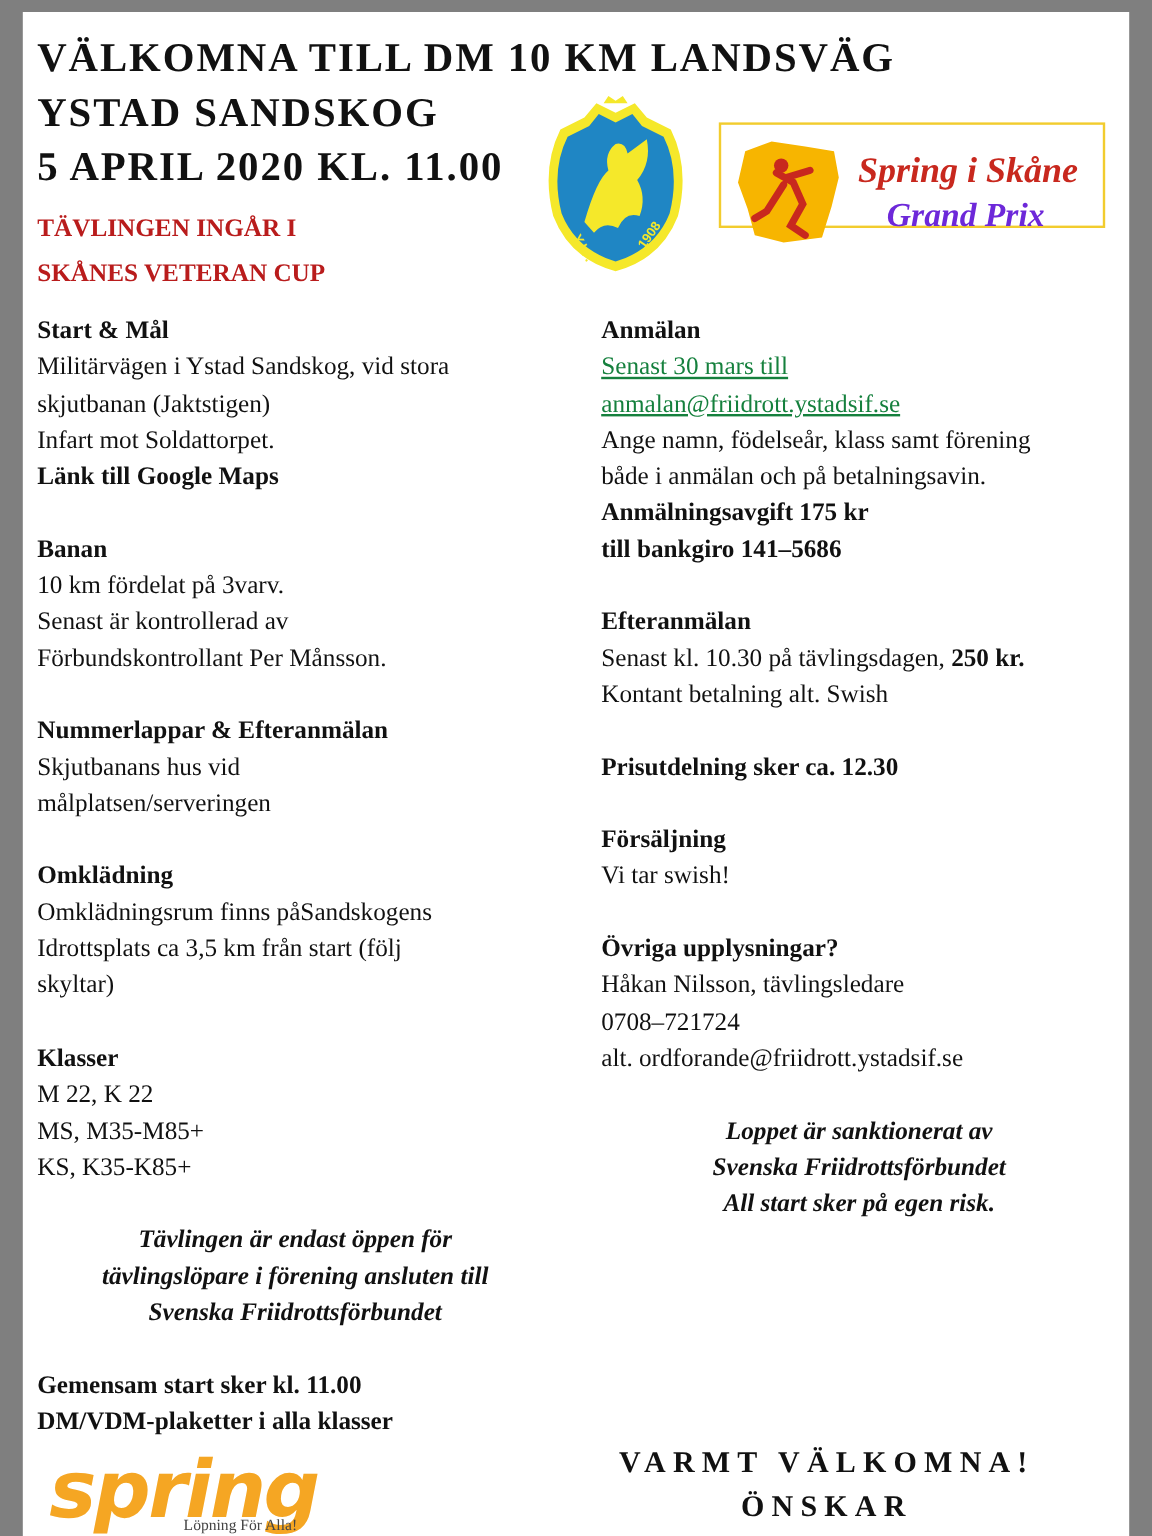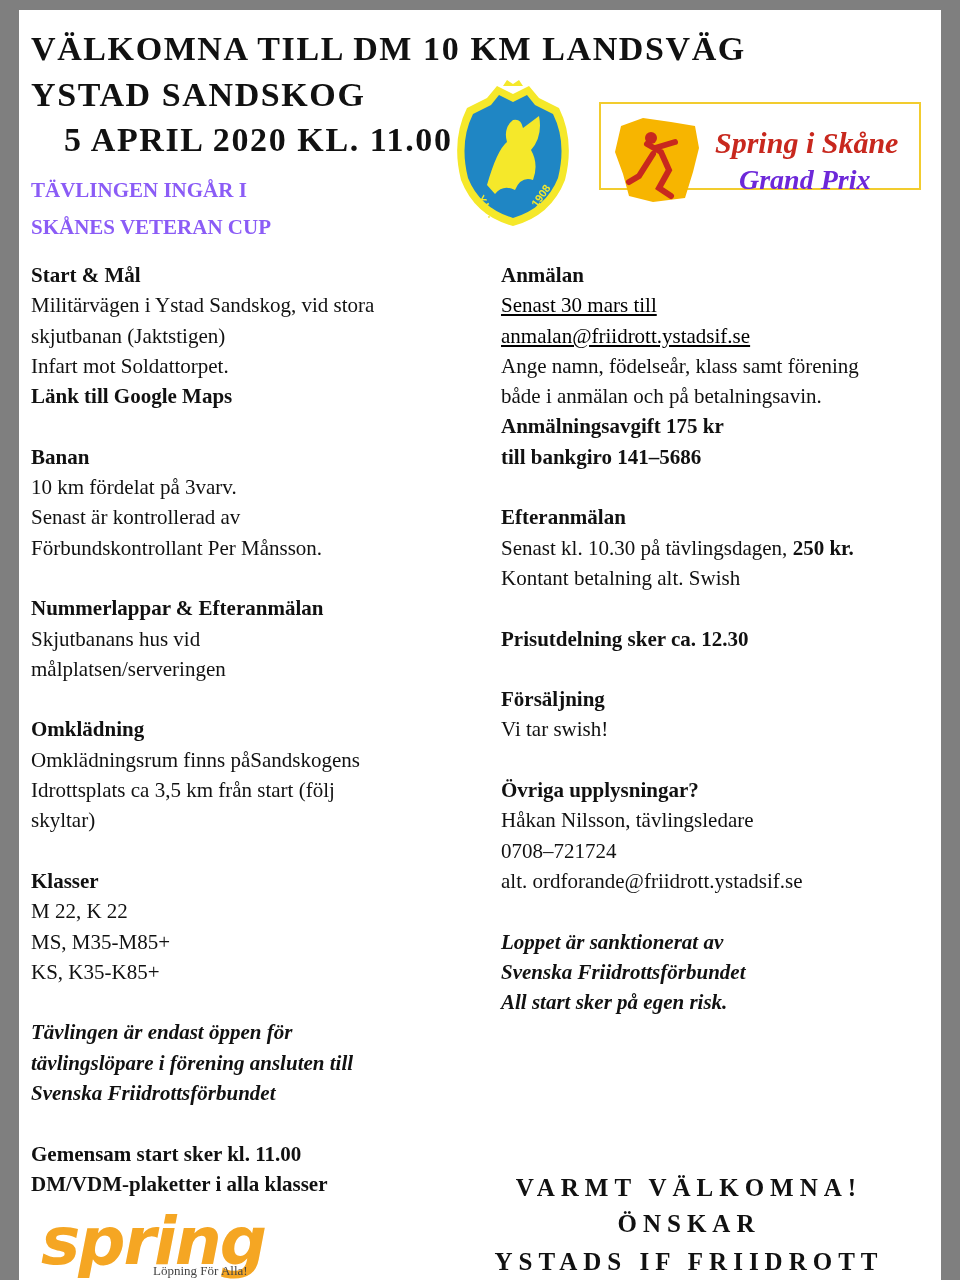--- a/index.html
+++ b/index.html
@@ -1,41 +1,41 @@
 <!DOCTYPE html>
 <html><head>
 <meta charset="utf-8">
 <style>
   html, body { margin:0; padding:0; }
   body { width:960px; height:1280px; background:#7f7f7f; position:relative; overflow:hidden; }
   .page { position:absolute; left:19px; top:10px; width:922px; height:1280px; background:#fff; }
   .title-line { position:absolute; left:12px; font-family:"Liberation Serif",serif; font-weight:bold; font-size:34px; letter-spacing:1.6px; color:#111; white-space:nowrap; }
-  .sub-line { position:absolute; left:12px; font-family:"Liberation Serif",serif; font-weight:bold; font-size:21px; color:#8b5cf6; white-space:nowrap; }
+  .sub-line { position:absolute; left:12px; font-family:"Liberation Serif",serif; font-weight:bold; font-size:21px; color:#b91c1c; white-space:nowrap; }
   .col { position:absolute; font-family:"Liberation Serif",serif; font-size:21px; line-height:30.3px; color:#111; }
   .col .line { white-space:nowrap; height:30.3px; }
   .b { font-weight:bold; }
-  .i { font-style:italic; font-weight:bold; }
+  .i { font-style:italic; font-weight:bold;text-align:center; }
   .blank { height:30.3px; }
-  a.link { color:#000000; text-decoration:underline; }
-  .closing { position:absolute; left:430px; width:480px; text-align:center; font-family:"Liberation Serif",serif; font-weight:bold; font-size:25px; letter-spacing:6px; color:#111; white-space:nowrap; }
+  a.link { color:#15803d; text-decoration:underline; }
+  .closing { position:absolute; left:430px; width:480px; text-align:center; font-family:"Liberation Serif",serif; font-weight:bold; font-size:25px; letter-spacing:6px; color:#111; white-space:nowrap;margin-top:32px; }
   .gp-box { position:absolute; left:580px; top:92px; width:322px; height:88px; border:2px solid #f2cc2e; background:#fff; box-sizing:border-box; }
   .gp-t1 { position:absolute; left:114px; top:22px; font-family:"Liberation Serif",serif; font-style:italic; font-weight:bold; font-size:30px; color:#c8281e; white-space:nowrap; }
   .gp-t2 { position:absolute; left:138px; top:60px; font-family:"Liberation Serif",serif; font-style:italic; font-weight:bold; font-size:28px; color:#6d28d9; white-space:nowrap; }
   .spring-logo { position:absolute; left:22px; top:1205px; width:300px; height:70px; }
   .spring-word { position:absolute; left:0; top:-12px; font-family:"DejaVu Sans",sans-serif; font-weight:bold; font-style:italic; font-size:66px; color:#f5a623; letter-spacing:-2px; white-space:nowrap; }
   .spring-tag { position:absolute; left:112px; top:48px; font-family:"Liberation Serif",serif; font-size:13px; color:#444; white-space:nowrap; }
 </style>
 </head>
 <body>
 
 <div class="page">
 
   <div class="title-line" style="top:20px;">VÄLKOMNA TILL DM 10 KM LANDSVÄG</div>
   <div class="title-line" style="top:66px;text-align:right;">YSTAD SANDSKOG</div>
-  <div class="title-line" style="top:111px;margin-left:33px;">5 APRIL 2020 KL.  11.00</div>
+  <div class="title-line" style="top:111px;">5 APRIL 2020 KL.  11.00</div>
   <div class="sub-line" style="top:168px;">TÄVLINGEN INGÅR I</div>
   <div class="sub-line" style="top:205px;">SKÅNES VETERAN CUP</div>
 
   <svg style="position:absolute;left:428px;top:70px;" width="132" height="150" viewBox="0 0 132 150">
     <path d="M20,28 L40,18 L50,6 L66,14 L82,6 L92,18 L112,28 Q128,60 118,100 Q104,136 66,146 Q28,136 14,100 Q4,60 20,28 Z" fill="#f5e82a"></path>
     <path d="M26,34 L44,25 L52,15 L66,22 L80,15 L88,25 L106,34 Q120,62 111,98 Q99,128 66,138 Q33,128 21,98 Q12,62 26,34 Z" fill="#1f86c4"></path>
     <path d="M40,105 Q50,70 60,62 Q56,48 66,40 Q74,38 76,48 L92,36 Q96,56 84,70 Q92,84 86,100 Q74,96 68,110 Q56,104 48,114 Z" fill="#f5e82a"></path>
     <path d="M56,6 L60,0 L66,4 L72,0 L76,6 Z" fill="#f5e82a"></path>
     <text x="30" y="118" font-family="Liberation Sans, sans-serif" font-size="11" font-weight="bold" fill="#f5e82a" transform="rotate(60 30 118)">Y.I.F.</text>
     <text x="90" y="128" font-family="Liberation Sans, sans-serif" font-size="11" font-weight="bold" fill="#f5e82a" transform="rotate(-55 90 128)">1908</text>

